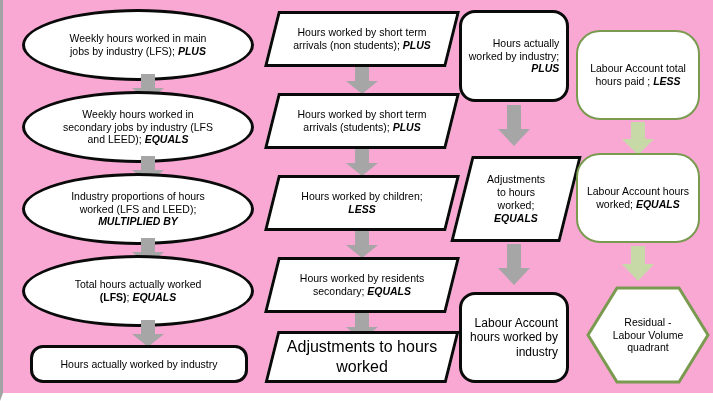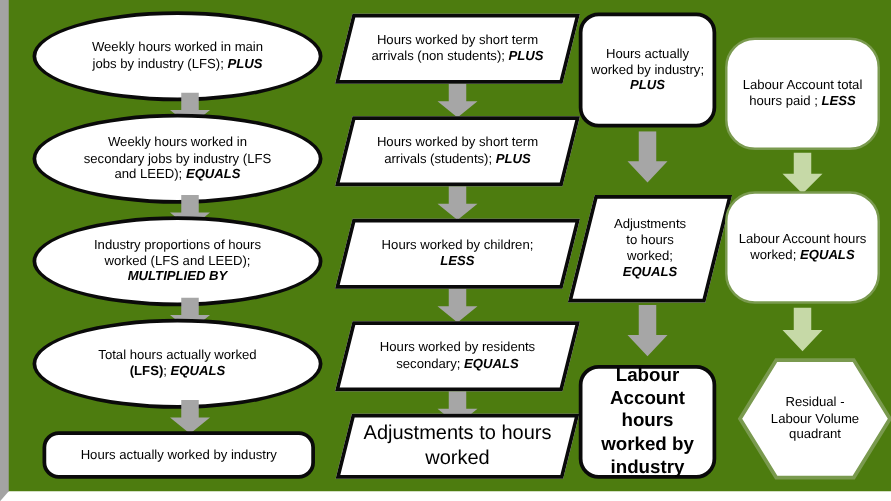--- a/index.html
+++ b/index.html
@@ -5,23 +5,23 @@
   html,body{margin:0;padding:0;}
   body{
     width:713px;height:401px;
     background:#ffffff;
     font-family:"Liberation Sans", sans-serif;
     overflow:hidden;
   }
   #canvas{
     position:relative;
     width:713px;height:401px;
-    background:#4d7c0f;
+    background:#f9a8d4;
     box-sizing:border-box;
-    border-left:7px solid #a3a3a3;
+    border-left:3px solid #a3a3a3;
     border-bottom:8px solid #ffffff;
   }
   .node{
     position:absolute;
     display:flex;align-items:center;justify-content:center;
     text-align:center;
     color:#000000;
     line-height:1.22;
     box-sizing:border-box;
   }
@@ -39,20 +39,21 @@
   
   .rrect{
     border:3.5px solid #0a0a0a;
     border-radius:13px;
     background:#ffffff;
   }
   .rrect-lg{
     border:3.5px solid #0a0a0a;
     border-radius:16px;
     background:#ffffff;
+    text-align:right;
   }
 
   
   .grect{
     border:2.5px solid #7a9a4f;
     border-radius:24px;
     background:#ffffff;
   }
 
   
@@ -225,21 +226,21 @@
       <span class="em">EQUALS</span>
     </span>
   </div>
 
   <div class="arrow" style="left:494px;top:244px;">
     <svg width="34" height="42" viewBox="0 0 34 42">
         <polygon points="10,0 24,0 24,24 33,24 17,41 1,24 10,24" fill="#a6a6a6"></polygon>
       </svg>
   </div>
 
-  <div class="node rrect-lg" style="left:456px;top:292px;width:110px;height:91px;font-size:15px;font-weight:bold;">
+  <div class="node rrect-lg" style="left:456px;top:292px;width:110px;height:91px;font-size:12px;">
     <span class="txt">
       <span>Labour Account</span><br>
       <span>hours worked by</span><br>
       <span>industry</span>
     </span>
   </div>
 
   <div class="node grect" style="left:573px;top:30px;width:124px;height:90px;font-size:10.5px;">
     <span class="txt">
       <span>Labour Account total</span><br>

